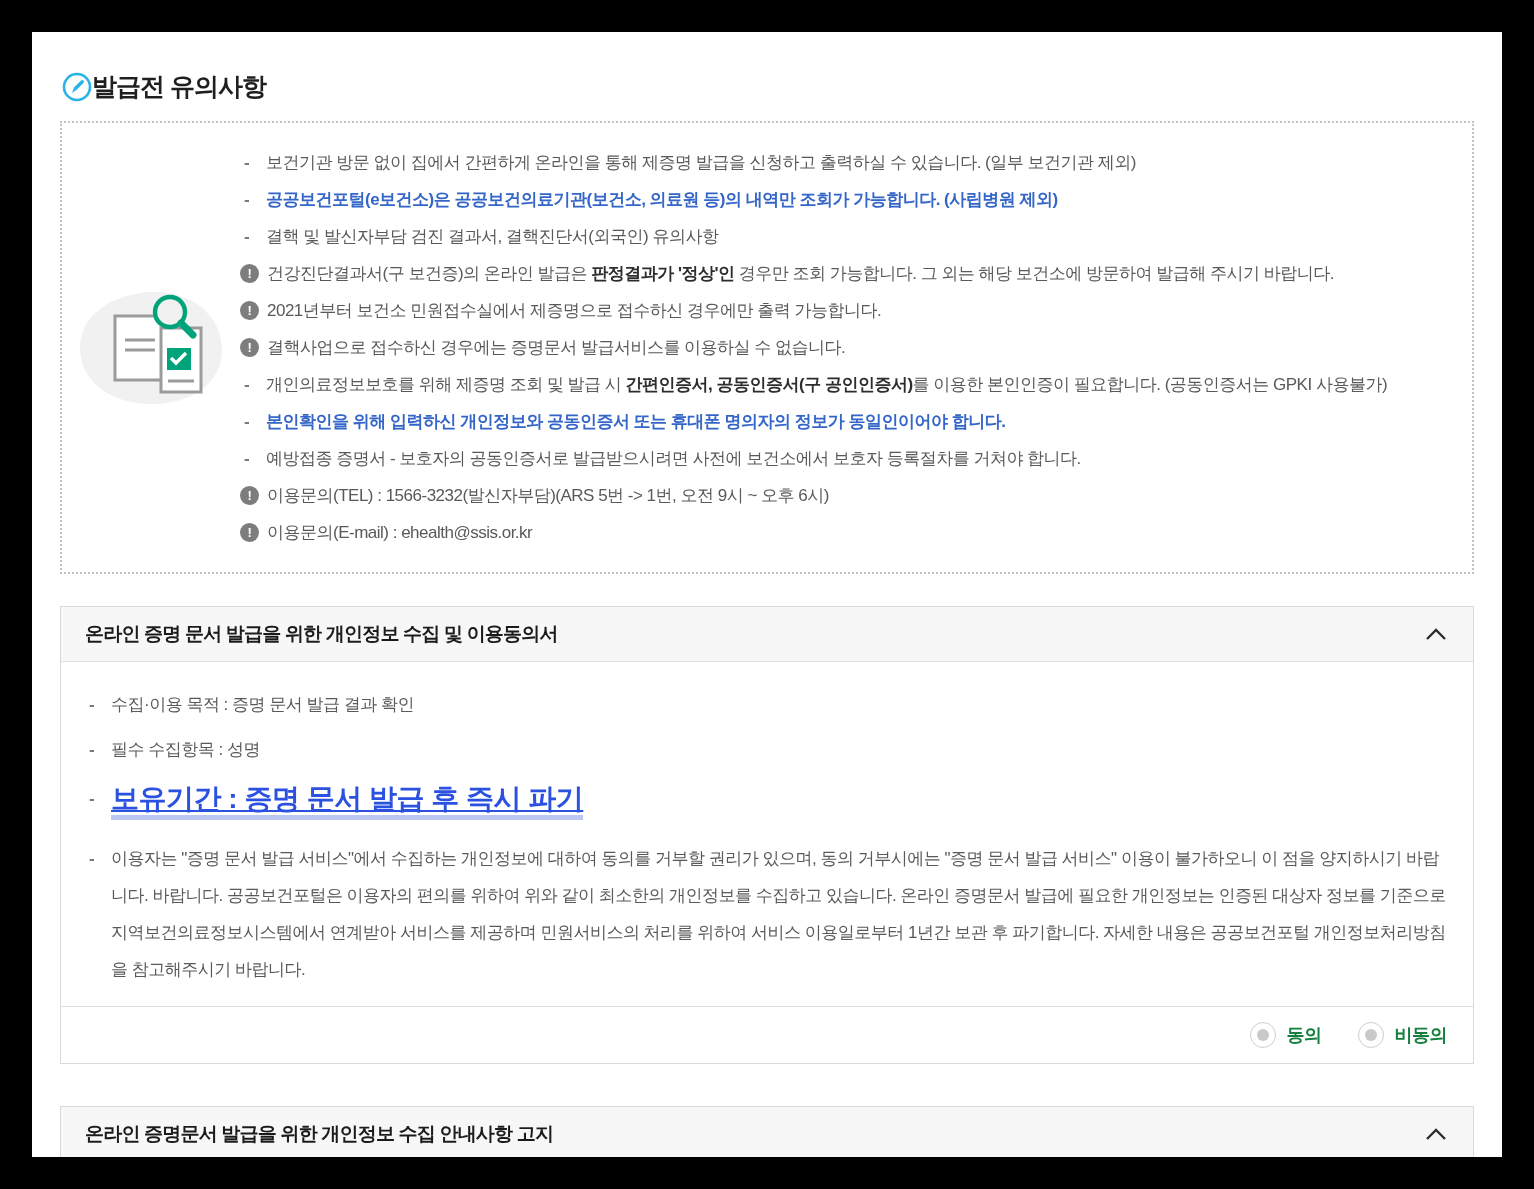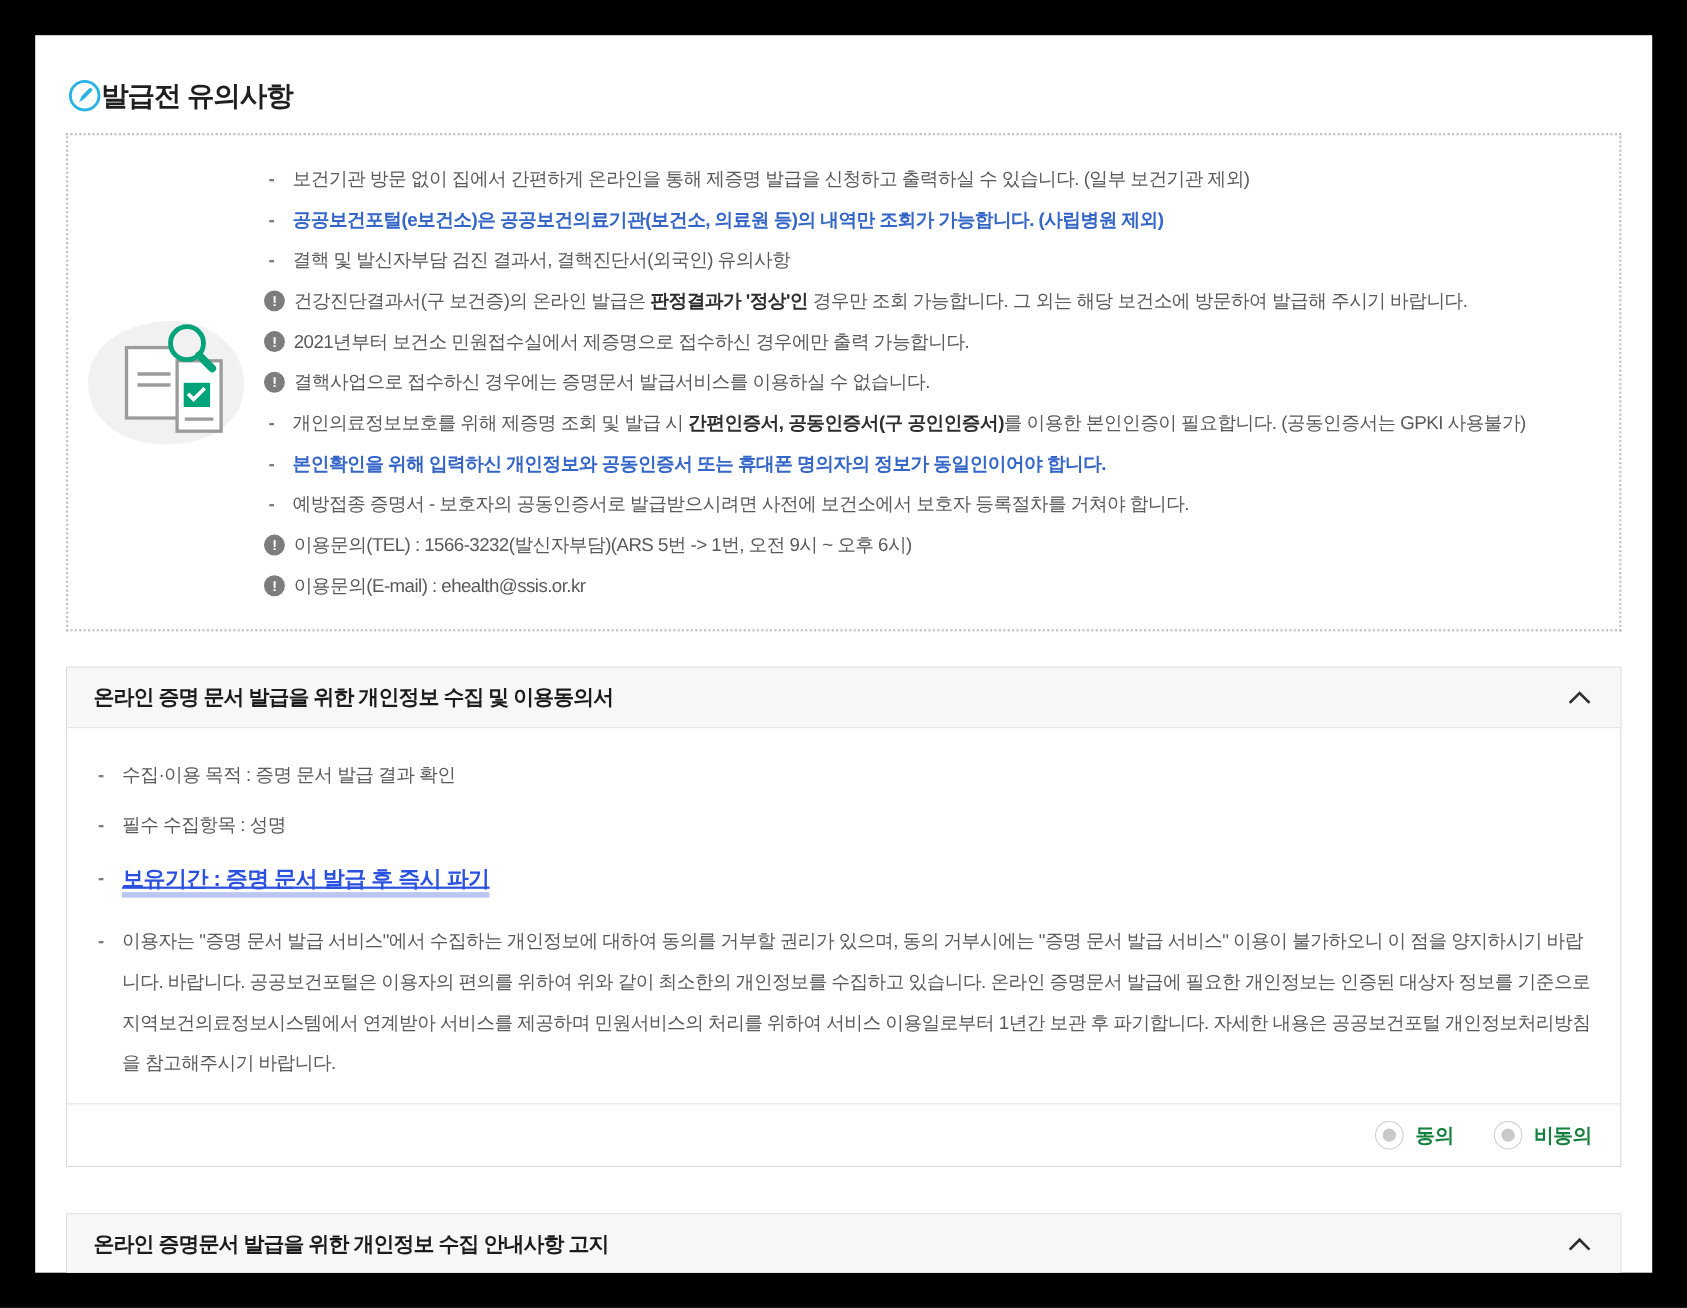--- a/index.html
+++ b/index.html
@@ -30,21 +30,21 @@
   .alert-icon {
     flex:0 0 19px; width:19px; height:19px; border-radius:50%;
     background:#7d7d7d; color:#fff; font-weight:700; font-size:13px;
     line-height:19px; text-align:center; margin:9px 8px 0 0;
   }
   .notice-text { flex:1; min-width:0; }
   .seg-normal {}
   .seg-bold { color:#2d2d2d; font-weight:700; }
   .seg-blue { color:#3465c8; font-weight:700; }
   .seg-link {
-    color:#2b51e0; font-weight:700; font-size:20px;
+    color:#2b51e0; font-weight:700; font-size:28px;
     text-decoration:underline; border-bottom:5px solid #bcc6f2; padding-bottom:1px;
     letter-spacing:-0.5px;
   }
   
   .panel { border:1px solid #d9d9d9; margin-top:32px; }
   .panel + .panel { margin-top:42px; }
   .panel-header {
     background:#f7f7f7; border-bottom:1px solid #e2e2e2;
     padding:14px 26px 14px 24px; display:flex; justify-content:space-between; align-items:center;
     cursor:pointer;

